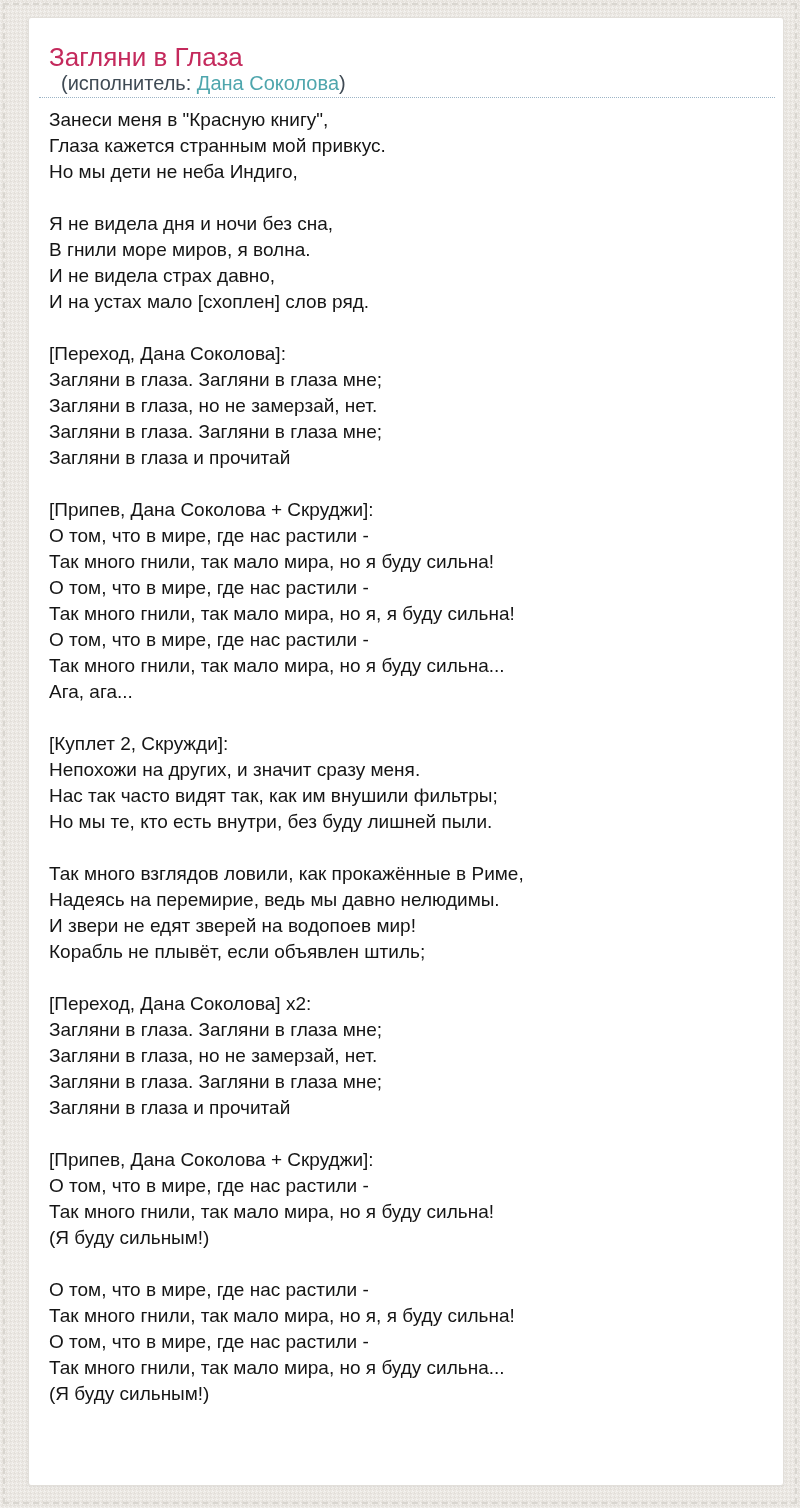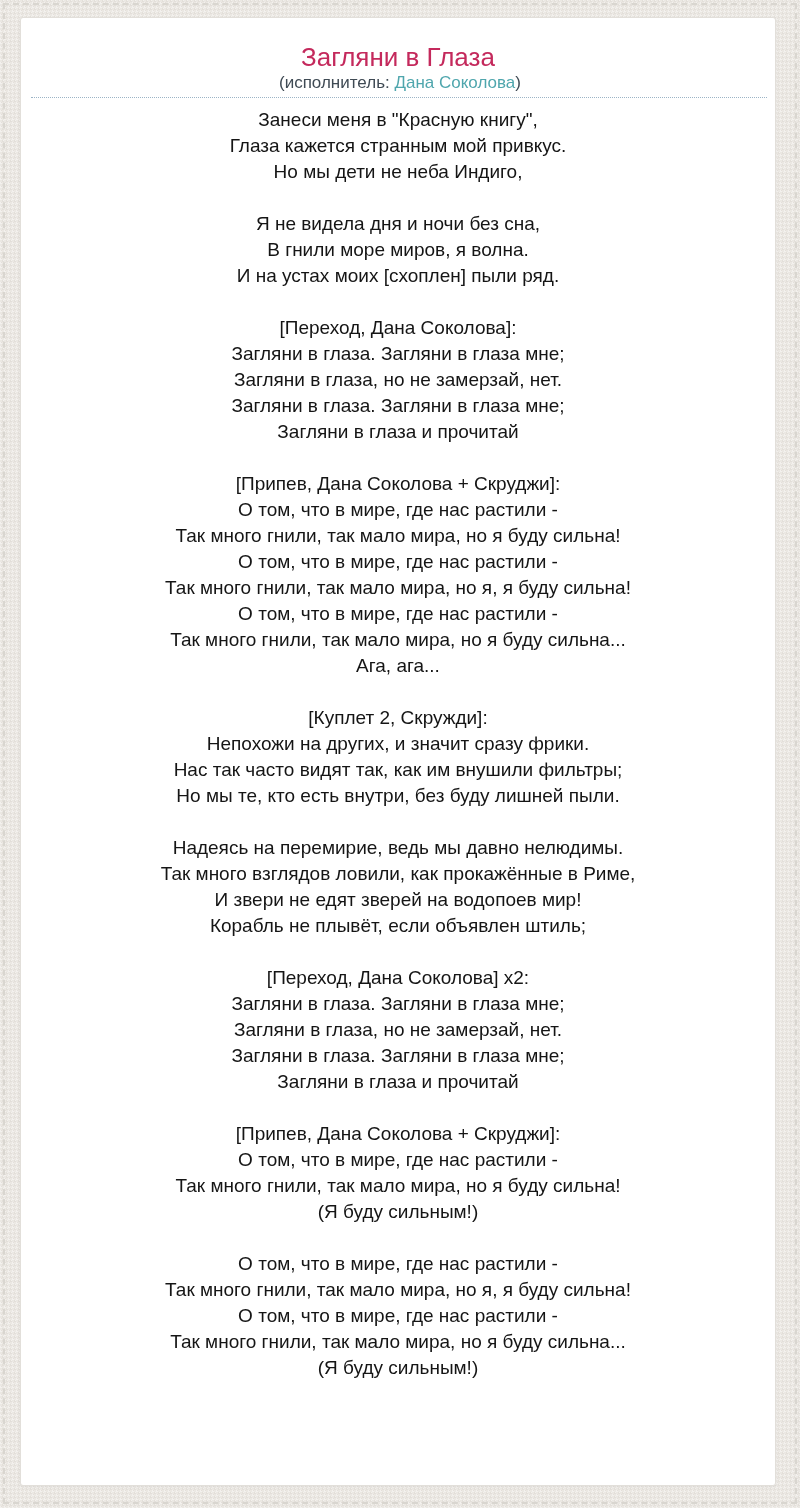--- a/index.html
+++ b/index.html
@@ -20,50 +20,49 @@
     overflow: hidden;
   }
   .page-border {
     position: absolute;
     left: 3px; right: 3px; top: 3px; bottom: 4px;
     border: 2px dashed #d9d6d0;
     pointer-events: none;
   }
   .card {
     position: absolute;
-    left: 20px;
+    left: 28px;
     top: 17px;
     width: 756px;
     height: 1469px;
     background: #ffffff;
     border: 1px solid #e2dfda;
     border-radius: 3px;
     box-shadow: 0 1px 3px rgba(0,0,0,.06);
     box-sizing: border-box;
     overflow: hidden;
-    text-align: center;
   }
   .card-inner {
     padding: 24px 20px 0 20px;
   }
   .song-header {
     margin: 0 -12px 0 -10px;
     padding: 0 12px 4px 10px;
     border-bottom: 1px dotted #9cb4c6;
   }
   .song-title {
     margin: 0;
     font-size: 26px;
     line-height: 30px;
     font-weight: normal;
     color: #c4295c;
   }
   .artist-line {
-    margin: 1px 0 0 4px;
-    font-size: 17px;
+    margin: 1px 0 0 12px;
+    font-size: 20px;
     line-height: 20px;
     color: #3f4a54;
   }
   .artist-link {
     color: #4fa6ad;
     text-decoration: none;
     cursor: pointer;
   }
   .lyrics {
     margin-top: 9px;
@@ -96,48 +95,49 @@
 
     <div class="lyrics" id="lyrics-block">
         <div class="stanza">
           <div class="lyric-line">Занеси меня в "Красную книгу",</div>
           <div class="lyric-line">Глаза кажется странным мой привкус.</div>
           <div class="lyric-line">Но мы дети не неба Индиго,</div>
         </div>
         <div class="stanza">
           <div class="lyric-line">Я не видела дня и ночи без сна,</div>
           <div class="lyric-line">В гнили море миров, я волна.</div>
-          <div class="lyric-line">И на устах моих [схоплен] пыли ряд.</div>
+          <div class="lyric-line">И не видела страх давно,</div>
+          <div class="lyric-line">И на устах мало [схоплен] слов ряд.</div>
         </div>
         <div class="stanza">
           <div class="lyric-line">[Переход, Дана Соколова]:</div>
           <div class="lyric-line">Загляни в глаза. Загляни в глаза мне;</div>
           <div class="lyric-line">Загляни в глаза, но не замерзай, нет.</div>
           <div class="lyric-line">Загляни в глаза. Загляни в глаза мне;</div>
           <div class="lyric-line">Загляни в глаза и прочитай</div>
         </div>
         <div class="stanza">
           <div class="lyric-line">[Припев, Дана Соколова + Скруджи]:</div>
           <div class="lyric-line">О том, что в мире, где нас растили -</div>
           <div class="lyric-line">Так много гнили, так мало мира, но я буду сильна!</div>
           <div class="lyric-line">О том, что в мире, где нас растили -</div>
           <div class="lyric-line">Так много гнили, так мало мира, но я, я буду сильна!</div>
           <div class="lyric-line">О том, что в мире, где нас растили -</div>
           <div class="lyric-line">Так много гнили, так мало мира, но я буду сильна...</div>
           <div class="lyric-line">Ага, ага...</div>
         </div>
         <div class="stanza">
           <div class="lyric-line">[Куплет 2, Скружди]:</div>
-          <div class="lyric-line">Непохожи на других, и значит сразу фрики.</div>
+          <div class="lyric-line">Непохожи на других, и значит сразу меня.</div>
           <div class="lyric-line">Нас так часто видят так, как им внушили фильтры;</div>
           <div class="lyric-line">Но мы те, кто есть внутри, без буду лишней пыли.</div>
         </div>
         <div class="stanza">
+          <div class="lyric-line">Так много взглядов ловили, как прокажённые в Риме,</div>
           <div class="lyric-line">Надеясь на перемирие, ведь мы давно нелюдимы.</div>
-          <div class="lyric-line">Так много взглядов ловили, как прокажённые в Риме,</div>
           <div class="lyric-line">И звери не едят зверей на водопоев мир!</div>
           <div class="lyric-line">Корабль не плывёт, если объявлен штиль;</div>
         </div>
         <div class="stanza">
           <div class="lyric-line">[Переход, Дана Соколова] x2:</div>
           <div class="lyric-line">Загляни в глаза. Загляни в глаза мне;</div>
           <div class="lyric-line">Загляни в глаза, но не замерзай, нет.</div>
           <div class="lyric-line">Загляни в глаза. Загляни в глаза мне;</div>
           <div class="lyric-line">Загляни в глаза и прочитай</div>
         </div>

